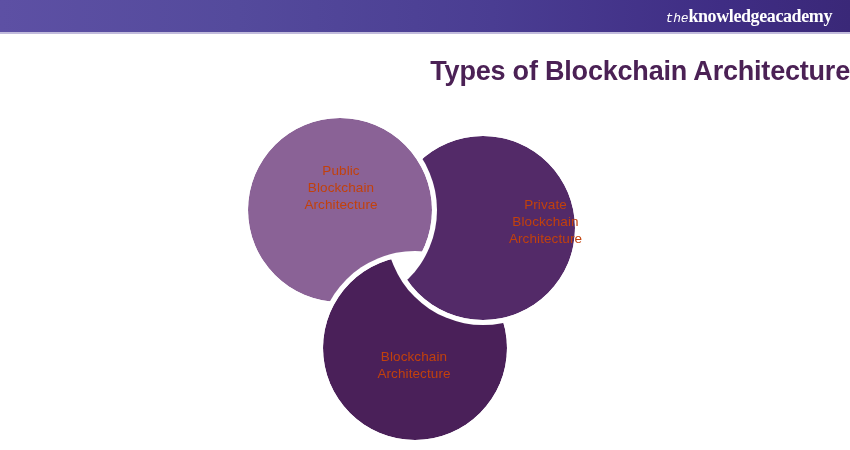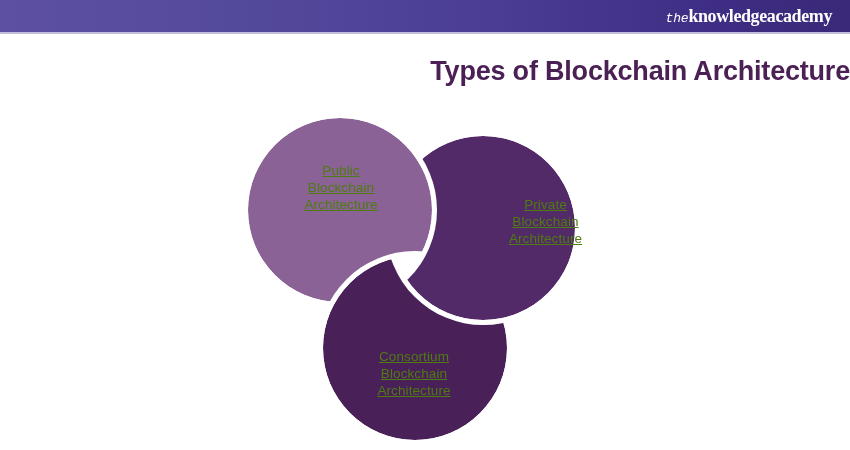--- a/index.html
+++ b/index.html
@@ -86,27 +86,26 @@
     left: 235px;
     top: 0;
     width: 360px;
     height: 350px;
     display: block;
   }
 
   .circle-label {
     position: absolute;
     text-align: center;
-    color: #4d7c0f;
+    color: #c2410c;
     font-size: 13.5px;
     line-height: 17px;
     font-weight: 400;
     letter-spacing: 0.1px;
     pointer-events: none;
-    text-decoration: underline;
   }
   .label-public {
     left: 268px;
     top: 62px;
     width: 146px;
   }
   .label-private {
     left: 468px;
     top: 96px;
     width: 155px;
@@ -186,18 +185,17 @@
     <div>Architecture</div>
   </div>
 
   <div class="circle-label label-private">
     <div>Private</div>
     <div>Blockchain</div>
     <div>Architecture</div>
   </div>
 
   <div class="circle-label label-consortium">
-    <div>Consortium</div>
     <div>Blockchain</div>
     <div>Architecture</div>
   </div>
 
 </div>
 
 </body></html>

